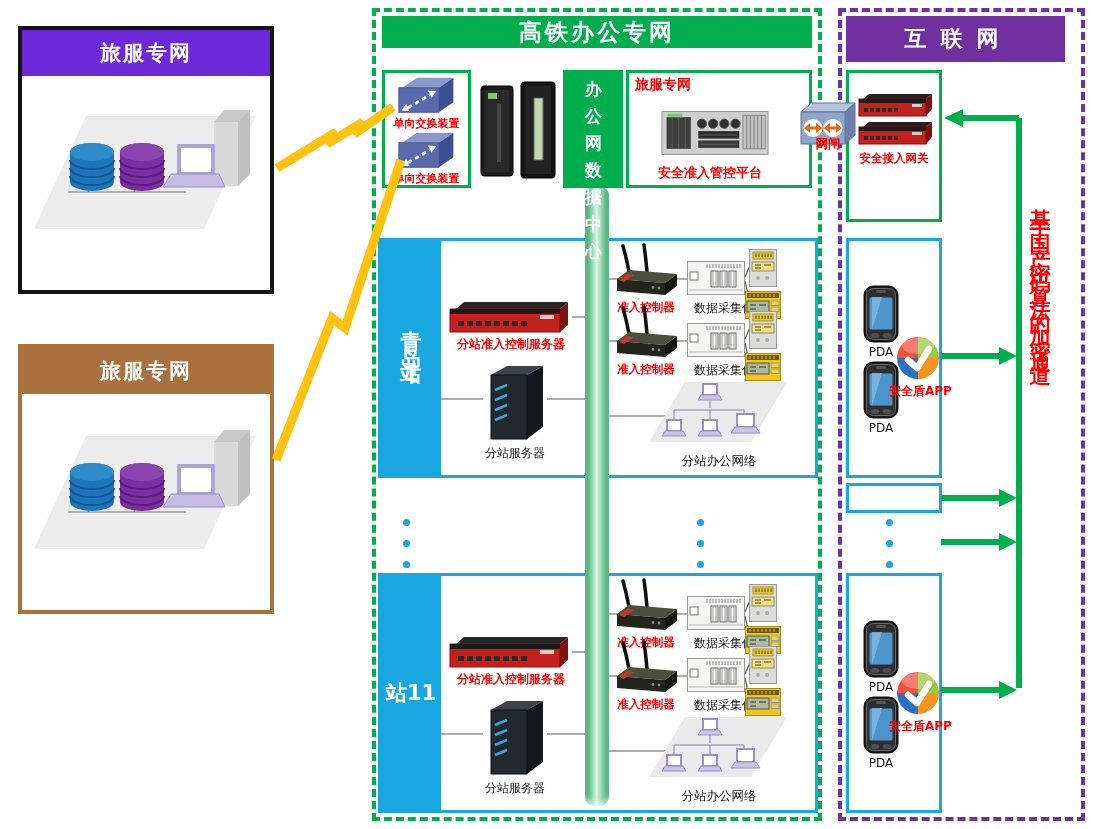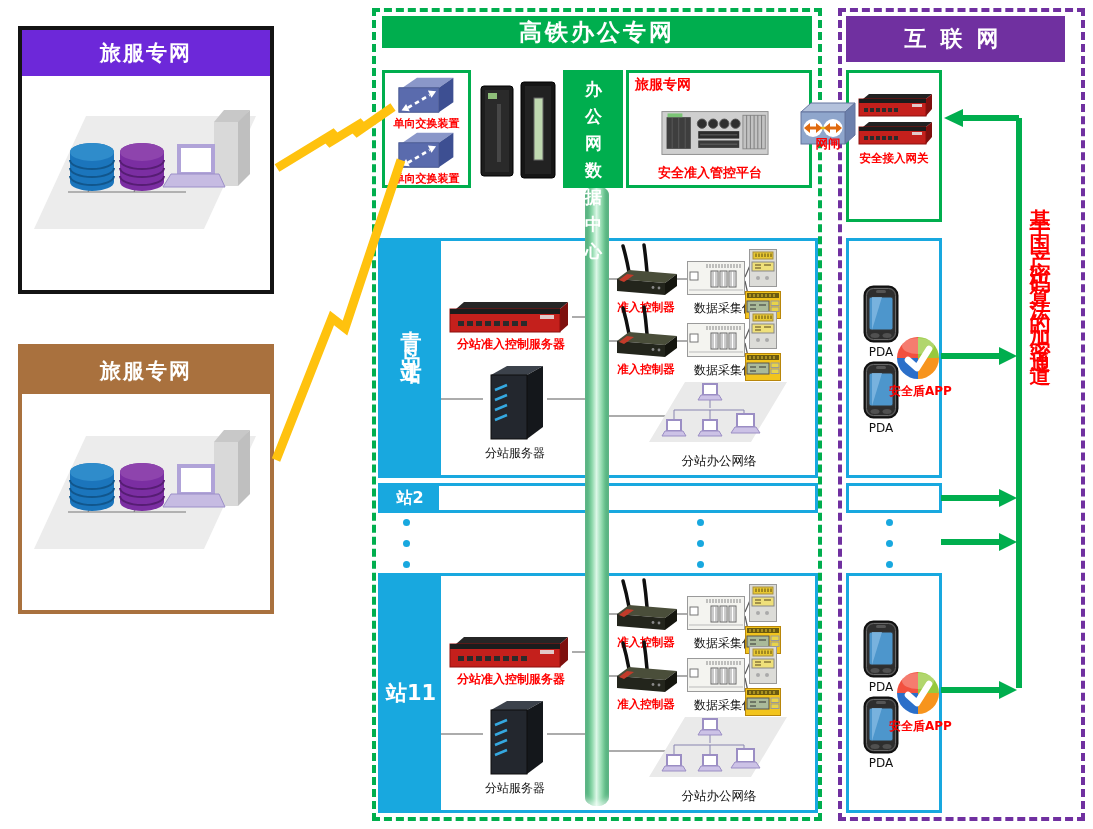--- a/index.html
+++ b/index.html
@@ -271,23 +271,20 @@
           <polygon points="52,53 70,53 73,58 49,58" fill="#CCC2E6" stroke="#9B8EC4"></polygon>
         </g>
       <g>
           <rect x="88" y="36" width="17" height="13" fill="#fff" stroke="#9B8EC4" stroke-width="2"></rect>
           <polygon points="86,49 107,49 111,55 82,55" fill="#CCC2E6" stroke="#9B8EC4"></polygon>
         </g>
     </svg>
     <div class="lab plain" style="left:268px;top:212px;width:140px;font-size:12.5px">分站办公网络</div>
   </div>
 
-  <div class="blue-box" style="left:378px;top:483px;height:30px">
-    <div class="station-label" style="width:58px;height:24px;font-size:16px">站2</div>
-  </div>
 
   <div class="dot" style="left:403px;top:519px"></div>
   <div class="dot" style="left:403px;top:540px"></div>
   <div class="dot" style="left:403px;top:561px"></div>
   <div class="dot" style="left:697px;top:519px"></div>
   <div class="dot" style="left:697px;top:540px"></div>
   <div class="dot" style="left:697px;top:561px"></div>
   <div class="dot" style="left:886px;top:519px"></div>
   <div class="dot" style="left:886px;top:540px"></div>
   <div class="dot" style="left:886px;top:561px"></div>

